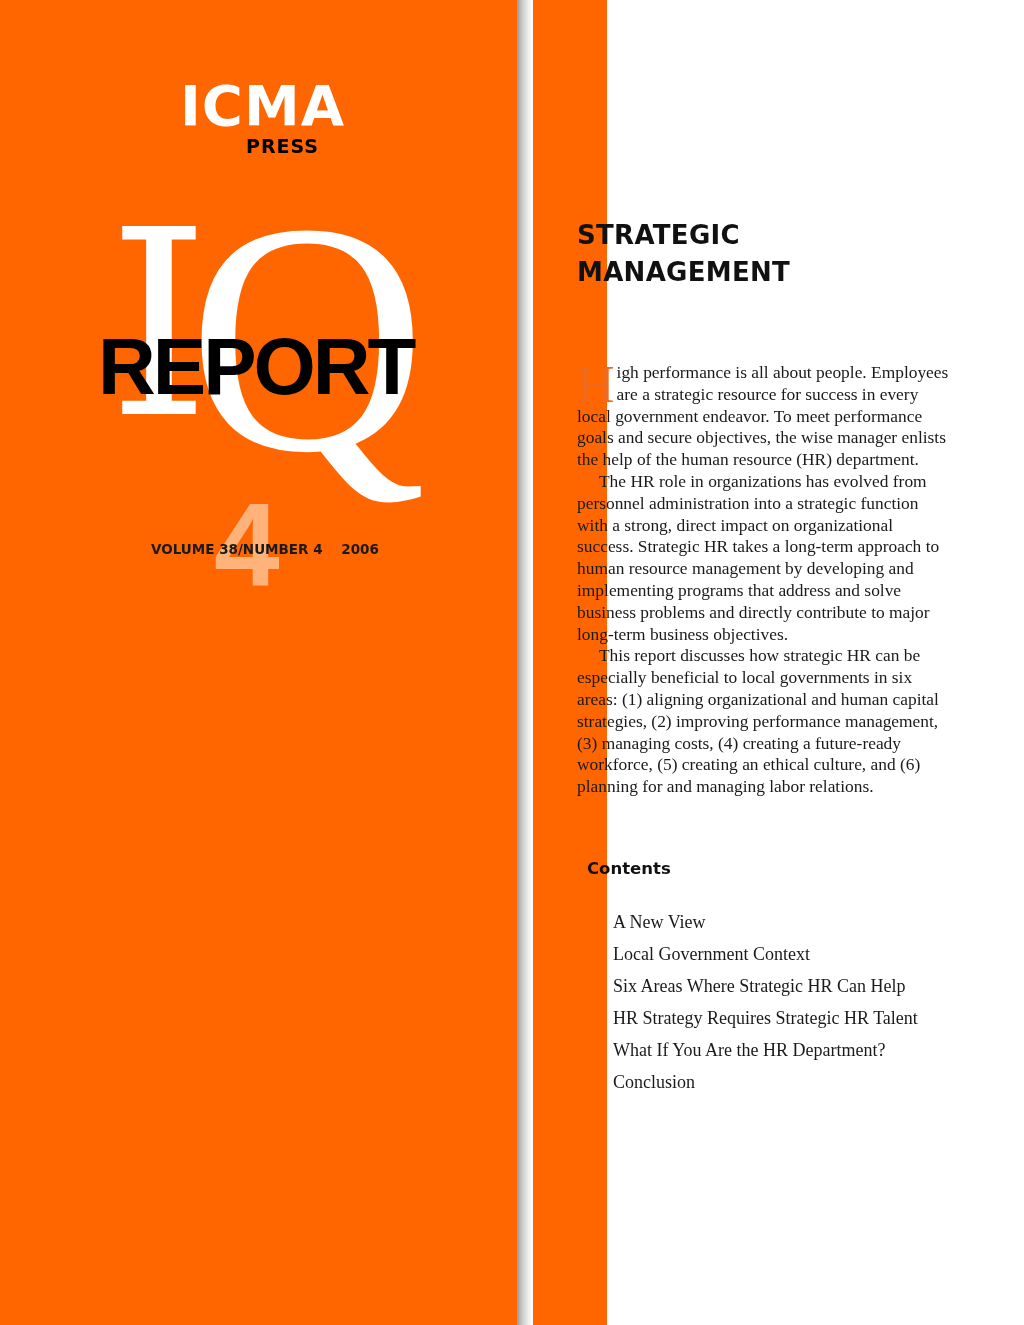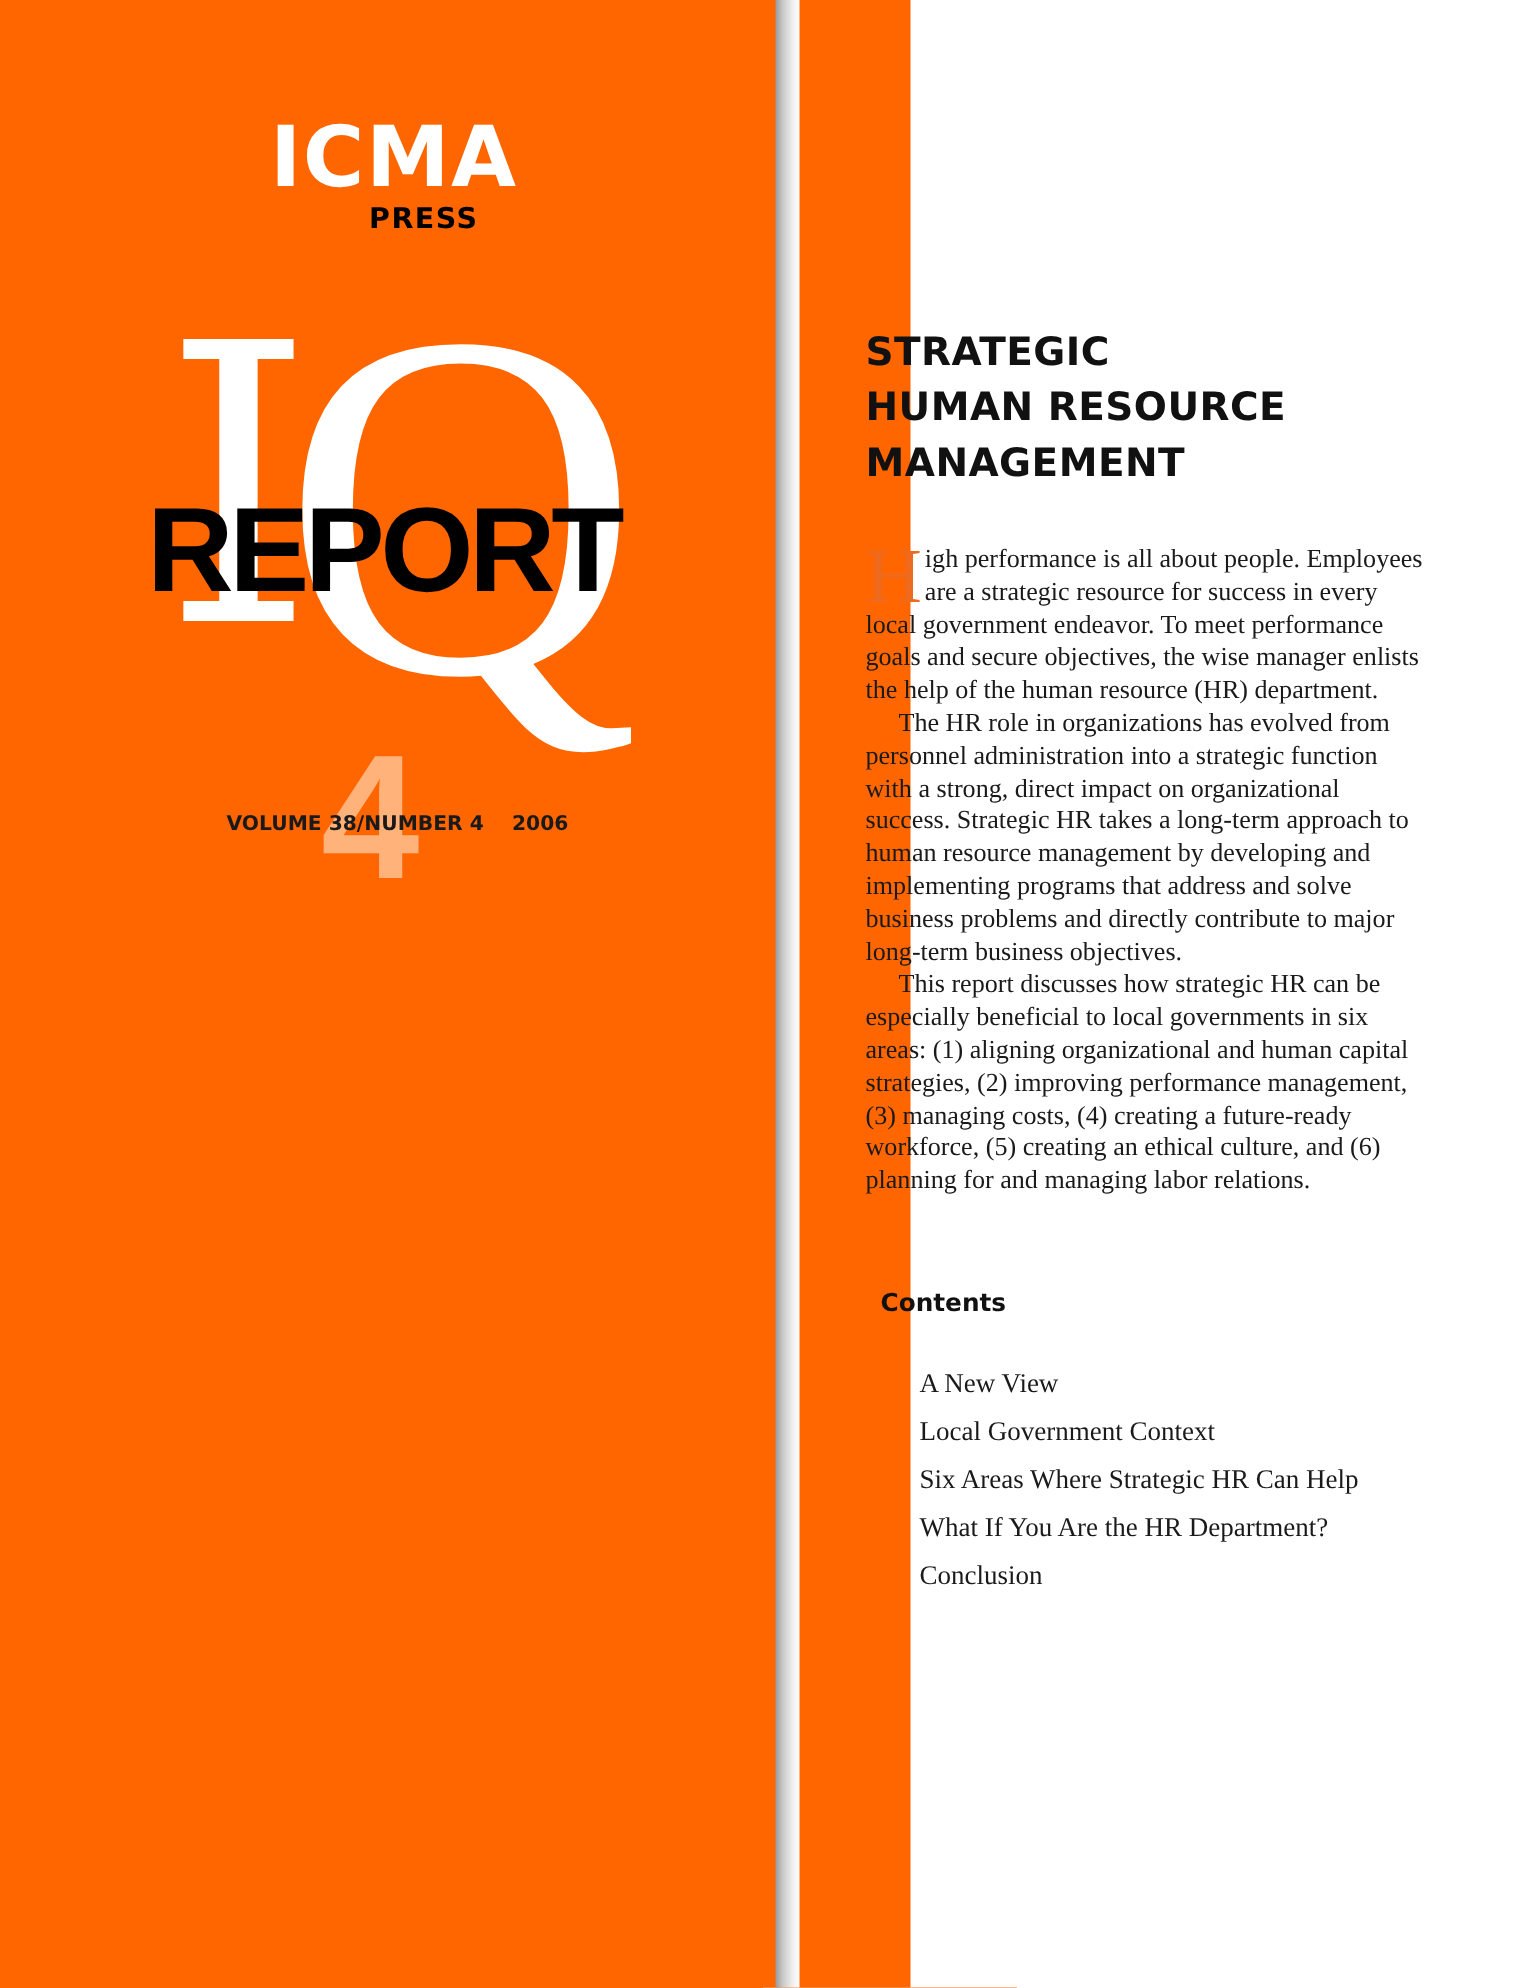--- a/index.html
+++ b/index.html
@@ -99,30 +99,30 @@
   <div class="iq-q">Q</div>
   <div class="report-word">REPORT</div>
 
   <div class="big-four">4</div>
   <div class="volume-line">VOLUME 38/NUMBER 4    2006</div>
 </div>
 <div class="panel-shadow"></div>
 
 <div class="title">
   <div>STRATEGIC</div>
-  <div>HUMAN RESOURCE</div>
   <div>MANAGEMENT</div>
 </div>
 
 <div class="body-text">
   <p><span class="drop-cap">H</span><span>igh performance is all about people. Employees are a strategic resource for success in every local government endeavor. To meet performance goals and secure objectives, the wise manager enlists the help of the human resource (HR) department.</span></p>
   <p class="indent">The HR role in organizations has evolved from personnel administration into a strategic function with a strong, direct impact on organizational success. Strategic HR takes a long-term approach to human resource management by developing and implementing programs that address and solve business problems and directly contribute to major long-term business objectives.</p>
   <p class="indent">This report discusses how strategic HR can be especially beneficial to local governments in six areas: (1) aligning organizational and human capital strategies, (2) improving performance management, (3) managing costs, (4) creating a future-ready workforce, (5) creating an ethical culture, and (6) planning for and managing labor relations.</p>
 </div>
 
 <div class="contents-heading">Contents</div>
 <ul class="contents-list">
   <li>A New View</li>
   <li>Local Government Context</li>
   <li>Six Areas Where Strategic HR Can Help</li>
+  <li>HR Strategy Requires Strategic HR Talent</li>
   <li>What If You Are the HR Department?</li>
   <li>Conclusion</li>
 </ul>
 
 </body></html>

